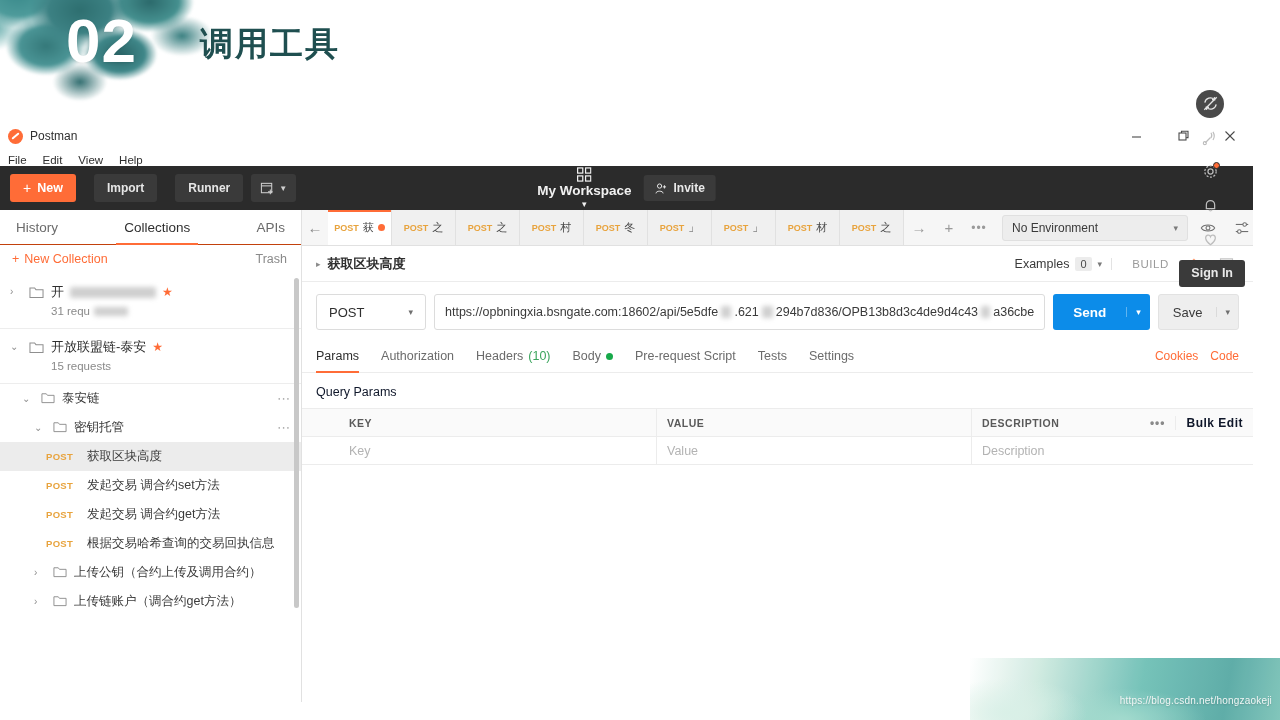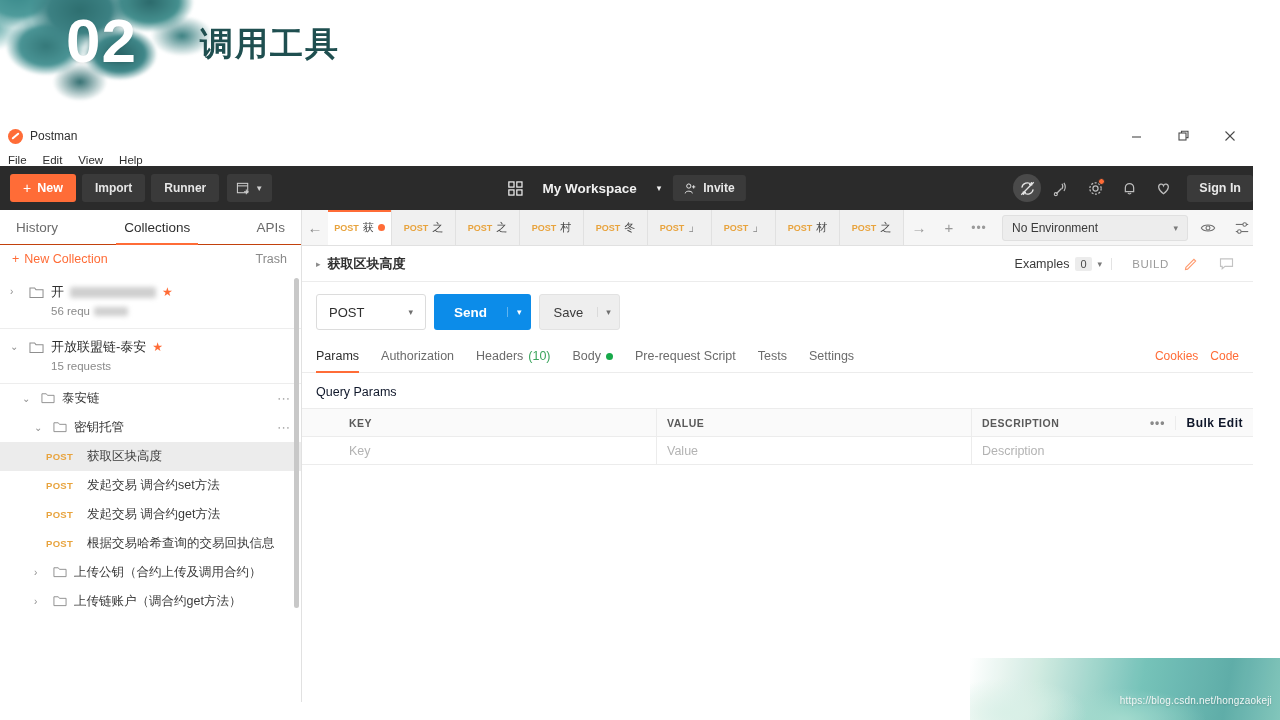--- a/index.html
+++ b/index.html
@@ -101,38 +101,38 @@
   }
   #btn-new {
     height: 28px; background: #ff6c37; color: #fff; border-radius: 3px;
     display: flex; align-items: center; gap: 6px; padding: 0 13px;
     font-size: 12.5px; font-weight: 700;
   }
   #btn-new .plus { font-size: 14px; font-weight: 400; }
   .tb-btn {
     height: 28px; background: #3a3a3a; color: #e6e6e6; border-radius: 3px;
     display: flex; align-items: center; padding: 0 13px;
-    font-size: 12px; font-weight: 700; margin-left: 6px;
+    font-size: 12px; font-weight: 700; margin-left: 18px;
   }
   #btn-newtab {
     height: 28px; background: #3a3a3a; border-radius: 3px; margin-left: 8px;
     display: flex; align-items: center; gap: 4px; padding: 0 9px; color: #cfcfcf;
   }
   #workspace-group {
     position: absolute; left: 50%; transform: translateX(-50%);
     display: flex; align-items: center; gap: 12px;
   }
-  #workspace-sel { display: flex; align-items: center; gap: 20px; color: #f1f1f1; font-size: 13.5px; font-weight: 700; }
+  #workspace-sel { display: flex; align-items: center; gap: 1px; color: #f1f1f1; font-size: 13.5px; font-weight: 700; flex-direction: column; }
   #invite-btn {
     display: flex; align-items: center; gap: 6px; color: #e9e9e9;
     background: #3a3a3a; border-radius: 3px; height: 26px; padding: 0 11px;
     font-size: 12px; font-weight: 700;
   }
   #toolbar-right {
-    position: absolute; right: 0; display: flex; align-items: center; gap: 6px;
+    position: absolute; right: 8px; display: flex; align-items: center; gap: 6px; flex-direction: column;
   }
   .tb-icon {
     width: 28px; height: 28px; border-radius: 50%;
     display: flex; align-items: center; justify-content: center; color: #bdbdbd;
     position: relative;
   }
   .tb-icon.active { background: #4a4a4a; color: #e6e6e6; }
   .dot-badge {
     position: absolute; right: 4px; top: 4px; width: 7px; height: 7px;
     border-radius: 50%; background: #ff6c37; border: 1px solid #2b2b2b;
@@ -475,21 +475,21 @@
               <path d="M1 3.2 H6 L7.4 5 H15 V13.4 H1 Z" fill="none" stroke="#8f8f8f" stroke-width="1.1"></path>
             </svg>
           </span>
           <div class="coll-text">
             <div class="coll-name">
               <span>开</span>
               <span class="blur-box" style="width:86px;height:11px;"></span>
               <span class="star">★</span>
             </div>
             <div class="coll-sub">
-              <span>56 requ</span>
+              <span>31 requ</span>
               <span class="blur-box" style="width:34px;height:9px;margin-left:1px;"></span>
             </div>
           </div>
         </div>
 
         <div class="coll-row">
           <span class="chev">⌄</span>
           <span class="folder-ico">
             <svg width="15" height="14" viewBox="0 0 16 15">
               <path d="M1 3.2 H6 L7.4 5 H15 V13.4 H1 Z" fill="none" stroke="#8f8f8f" stroke-width="1.1"></path>
@@ -658,20 +658,29 @@
             </svg>
           </div>
         </div>
       </div>
 
       <div id="url-row">
         <div id="method-select">
           <span>POST</span>
           <span class="caret">▾</span>
         </div>
+        <div id="url-field">
+          <span>https://opbningxia.bsngate.com:18602/api/5e5dfe</span>
+          <span class="blur-box" style="width:58px;height:12px;margin:0 3px;"></span>
+          <span>.621</span>
+          <span class="blur-box" style="width:62px;height:12px;margin:0 3px;"></span>
+          <span>294b7d836/OPB13b8d3c4de9d4c43</span>
+          <span class="blur-box" style="width:52px;height:12px;margin:0 3px;"></span>
+          <span>a36cbe</span>
+        </div>
         <div id="btn-send">
           <span class="lbl">Send</span>
           <span class="split">▾</span>
         </div>
         <div id="btn-save">
           <span class="lbl">Save</span>
           <span class="split">▾</span>
         </div>
       </div>
 

